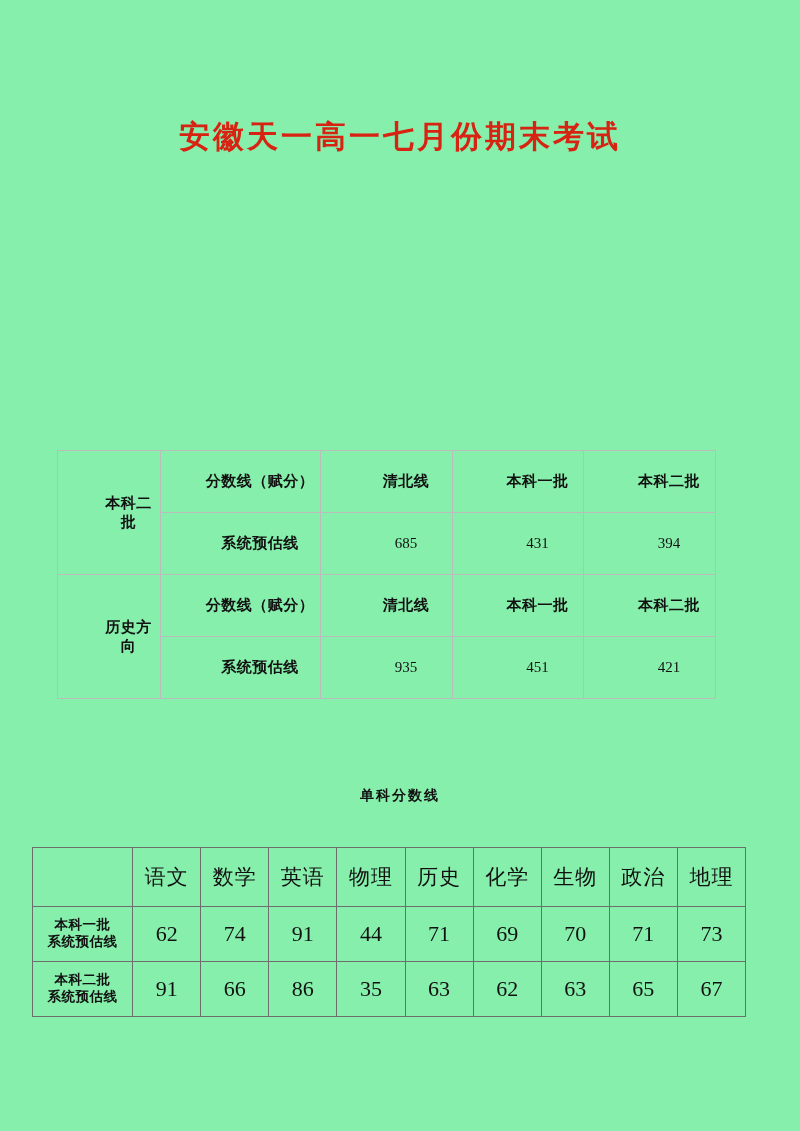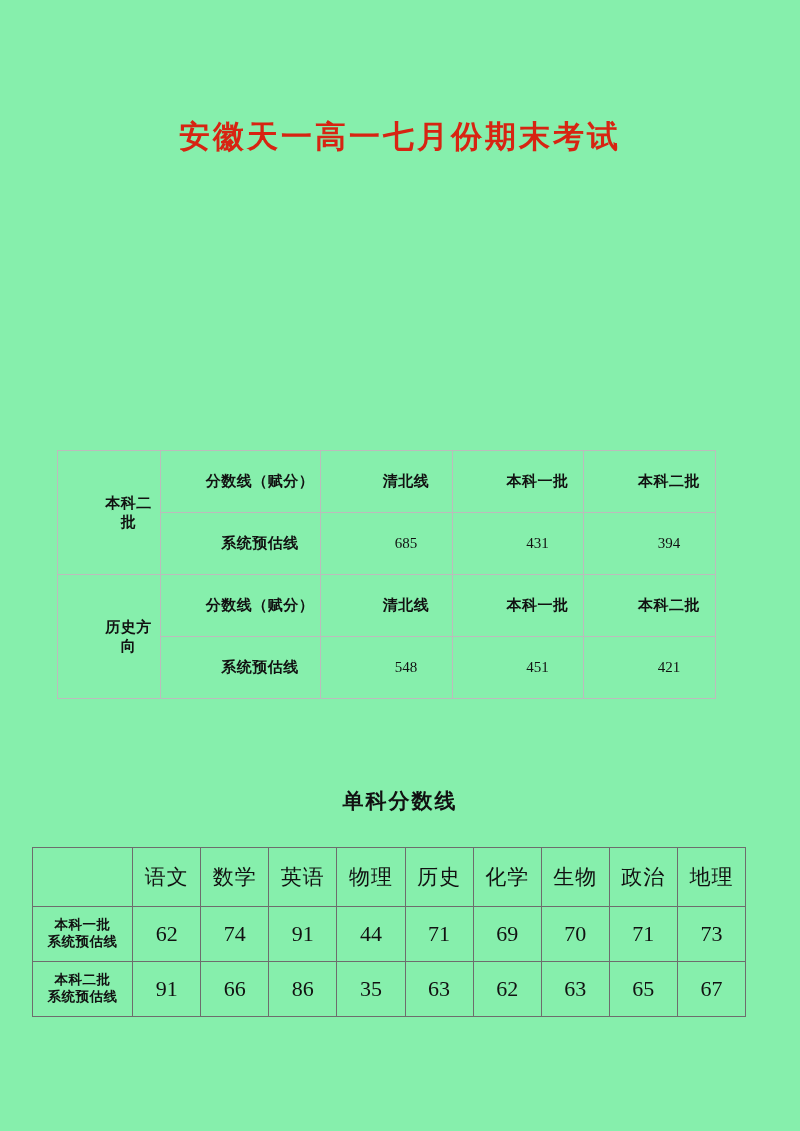--- a/index.html
+++ b/index.html
@@ -105,21 +105,21 @@
   .c4 { width: 131px; }
   .c5 { width: 132px; }
 
   
   .section-head {
     position: absolute;
     left: 0;
     top: 787px;
     width: 800px;
     text-align: center;
-    font-size: 21px;
+    font-size: 14px;
     font-weight: bold;
     color: #111;
     letter-spacing: 2px;
     font-family: "Liberation Serif", "DejaVu Serif", serif;
   }
 
   
   .table2-wrap {
     position: absolute;
     left: 32px;
@@ -199,21 +199,21 @@
 
         <tr>
           <td class="dir" rowspan="2">历史方向</td>
           <td>分数线（赋分）</td>
           <td>清北线</td>
           <td>本科一批</td>
           <td>本科二批</td>
         </tr>
         <tr>
           <td>系统预估线</td>
-          <td class="num">548</td>
+          <td class="num">935</td>
           <td class="num">451</td>
           <td class="num">421</td>
         </tr>
       </tbody>
     </table>
   </div>
 
   <div class="section-head">单科分数线</div>
 
   <div class="table2-wrap">

